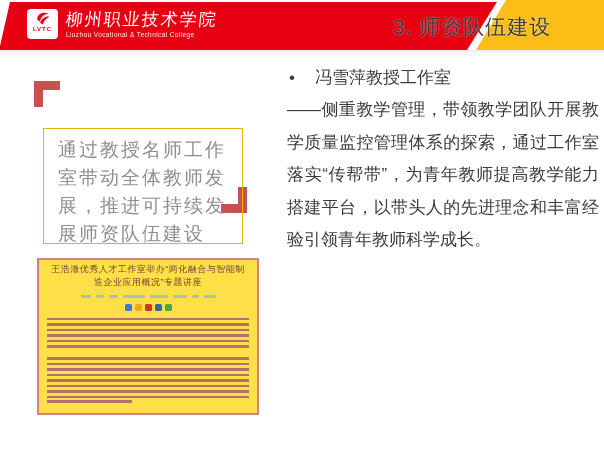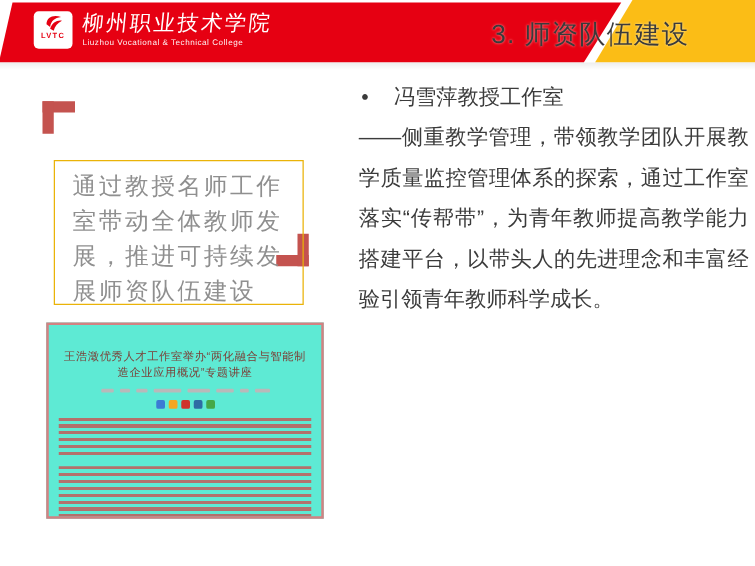--- a/index.html
+++ b/index.html
@@ -44,22 +44,22 @@
     left:34px;top:81px;width:26px;height:26px;
     border-top:9px solid #c4534f;border-left:9px solid #c4534f;
   }
   #bracket-br{
     left:221px;top:187px;width:26px;height:26px;
     border-bottom:9px solid #c4534f;border-right:9px solid #c4534f;
   }
   
   #doc{
     position:absolute;left:37px;top:258px;width:222px;height:157px;
-    background:#5eead4;border:2px solid #d48182;box-sizing:border-box;
-    padding:16px 8px 0 8px;overflow:hidden;
+    background:#fde047;border:2px solid #d48182;box-sizing:border-box;
+    padding:0 8px 0 8px;overflow:hidden;
   }
   #doc-title{
     font-size:9px;line-height:13px;color:#7b4038;text-align:center;
     letter-spacing:.5px;margin-top:3px;
   }
   #doc-meta{display:flex;justify-content:center;gap:5px;margin-top:6px;height:4px;}
   #doc-meta span{display:inline-block;height:3px;background:#b9b9b9;border-radius:1px;}
   #doc-meta span:nth-child(1){width:10px;}
   #doc-meta span:nth-child(2){width:8px;}
   #doc-meta span:nth-child(3){width:9px;}

